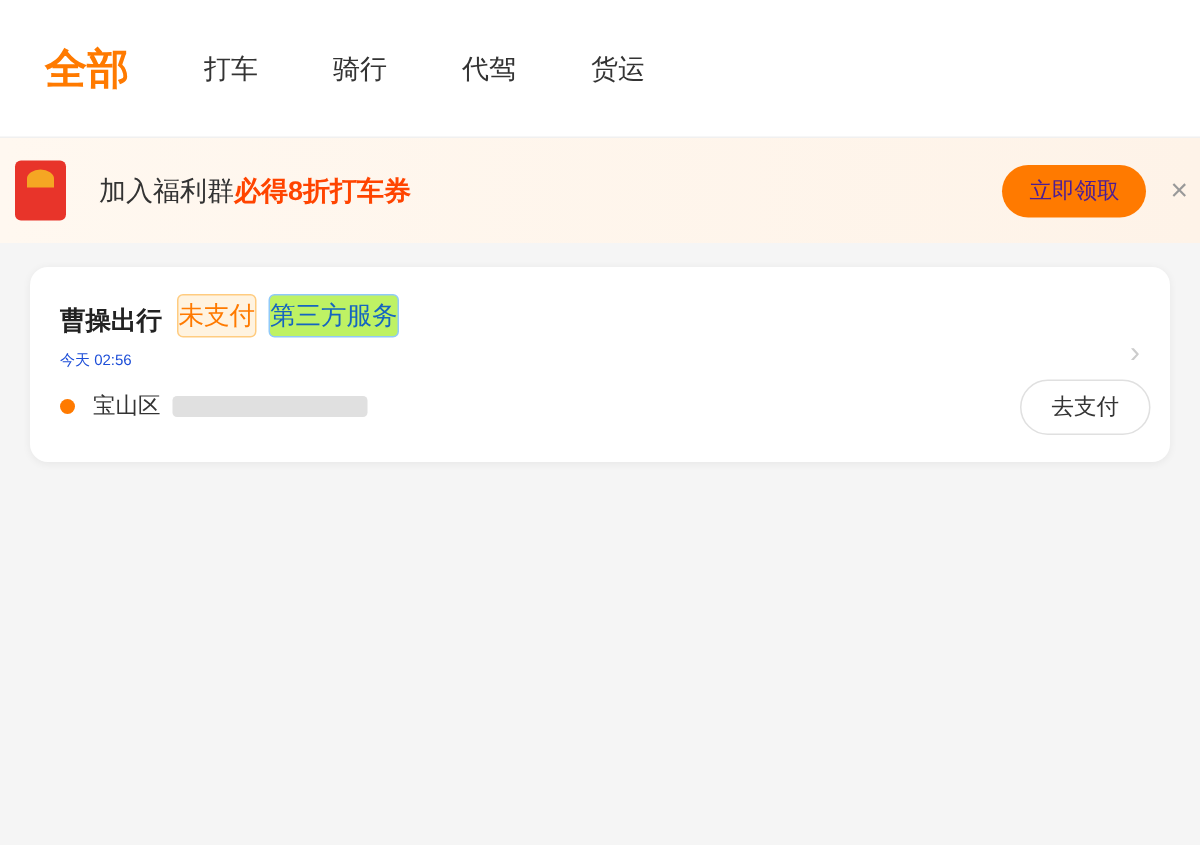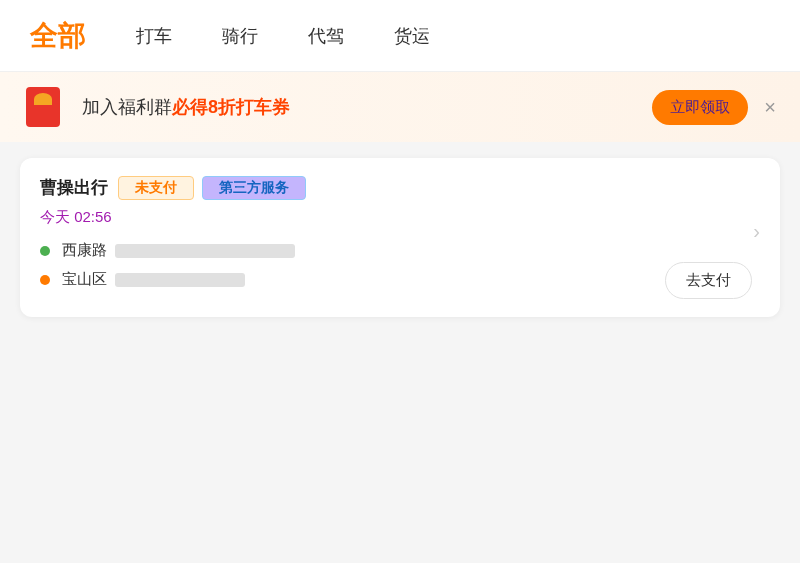--- a/index.html
+++ b/index.html
@@ -15,21 +15,21 @@
       font-family: -apple-system, "PingFang SC", "Microsoft YaHei", sans-serif;
       overflow: hidden;
     }
 
     
     .top-nav {
       background: #ffffff;
       display: flex;
       align-items: center;
       padding: 0 30px;
-      height: 72px;
+      height: 92px;
       border-bottom: 1px solid #f0f0f0;
     }
 
     .nav-item {
       font-size: 18px;
       color: #333;
       margin-right: 50px;
       cursor: pointer;
       white-space: nowrap;
     }
@@ -38,21 +38,21 @@
       font-size: 28px;
       font-weight: bold;
       color: #ff7a00;
     }
 
     
     .banner {
       background: linear-gradient(to right, #fff8f0, #fef3e8);
       display: flex;
       align-items: center;
-      padding: 14px 24px;
+      padding: 14px 8px;
       height: 70px;
       position: relative;
     }
 
     .banner-icon {
       width: 44px;
       height: 44px;
       margin-right: 14px;
       flex-shrink: 0;
       position: relative;
@@ -120,63 +120,62 @@
     .card {
       background: #ffffff;
       border-radius: 12px;
       padding: 18px 20px;
       box-shadow: 0 1px 6px rgba(0,0,0,0.06);
       position: relative;
     }
 
     .card-header {
       display: flex;
-      align-items: flex-start;
+      align-items: flex-end;
       margin-bottom: 8px;
     }
 
     .card-title {
       font-size: 17px;
       font-weight: bold;
       color: #222;
       margin-right: 10px;
     }
 
     .badge {
       border-radius: 4px;
-      padding: 2px 16px;
-      font-size: 14px;
+      padding: 2px 0;
+      font-size: 17px;
       margin-right: 8px;
-      font-weight: bold;
     }
 
     .badge-unpaid {
       background: #fff3e0;
       color: #ff7a00;
       border: 1px solid #ffcc80;
     }
 
     .badge-third-party {
-      background: #c4b5fd;
+      background: #bef264;
       color: #1565c0;
       border: 1px solid #90caf9;
     }
 
     .card-arrow {
       position: absolute;
       right: 20px;
       top: 50%;
       transform: translateY(-80%);
       font-size: 20px;
       color: #ccc;
     }
 
     .card-time {
-      font-size: 15px;
-      color: #a21caf;
+      font-size: 10px;
+      color: #1d4ed8;
       margin-bottom: 14px;
     }
 
     .route-item {
       display: flex;
       align-items: center;
       margin-bottom: 10px;
       font-size: 15px;
       color: #333;
     }
@@ -206,21 +205,21 @@
       display: inline-block;
       background: #e0e0e0;
       border-radius: 3px;
       height: 14px;
       margin-left: 4px;
       vertical-align: middle;
     }
 
     .pay-btn {
       position: absolute;
-      right: 28px;
+      right: 13px;
       bottom: 18px;
       background: #ffffff;
       border: 1.5px solid #e0e0e0;
       border-radius: 22px;
       padding: 8px 20px;
       font-size: 15px;
       color: #333;
       cursor: pointer;
     }
   </style>
@@ -249,27 +248,20 @@
 <div class="content">
   <div class="card">
     <div class="card-header">
       <span class="card-title">曹操出行</span>
       <span class="badge badge-unpaid">未支付</span>
       <span class="badge badge-third-party">第三方服务</span>
     </div>
     <div class="card-arrow">›</div>
     <div class="card-time">今天 02:56</div>
 
-    <div class="route-item">
-      <div class="dot dot-green"></div>
-      <span class="route-text">
-        <span>西康路</span>
-        <span class="blurred-text" style="width:180px;"></span>
-      </span>
-    </div>
 
     <div class="route-item">
       <div class="dot dot-orange"></div>
       <span class="route-text">
         <span>宝山区</span>
         <span class="blurred-text" style="width:130px;"></span>
       </span>
     </div>
 
     <button class="pay-btn">去支付</button>

